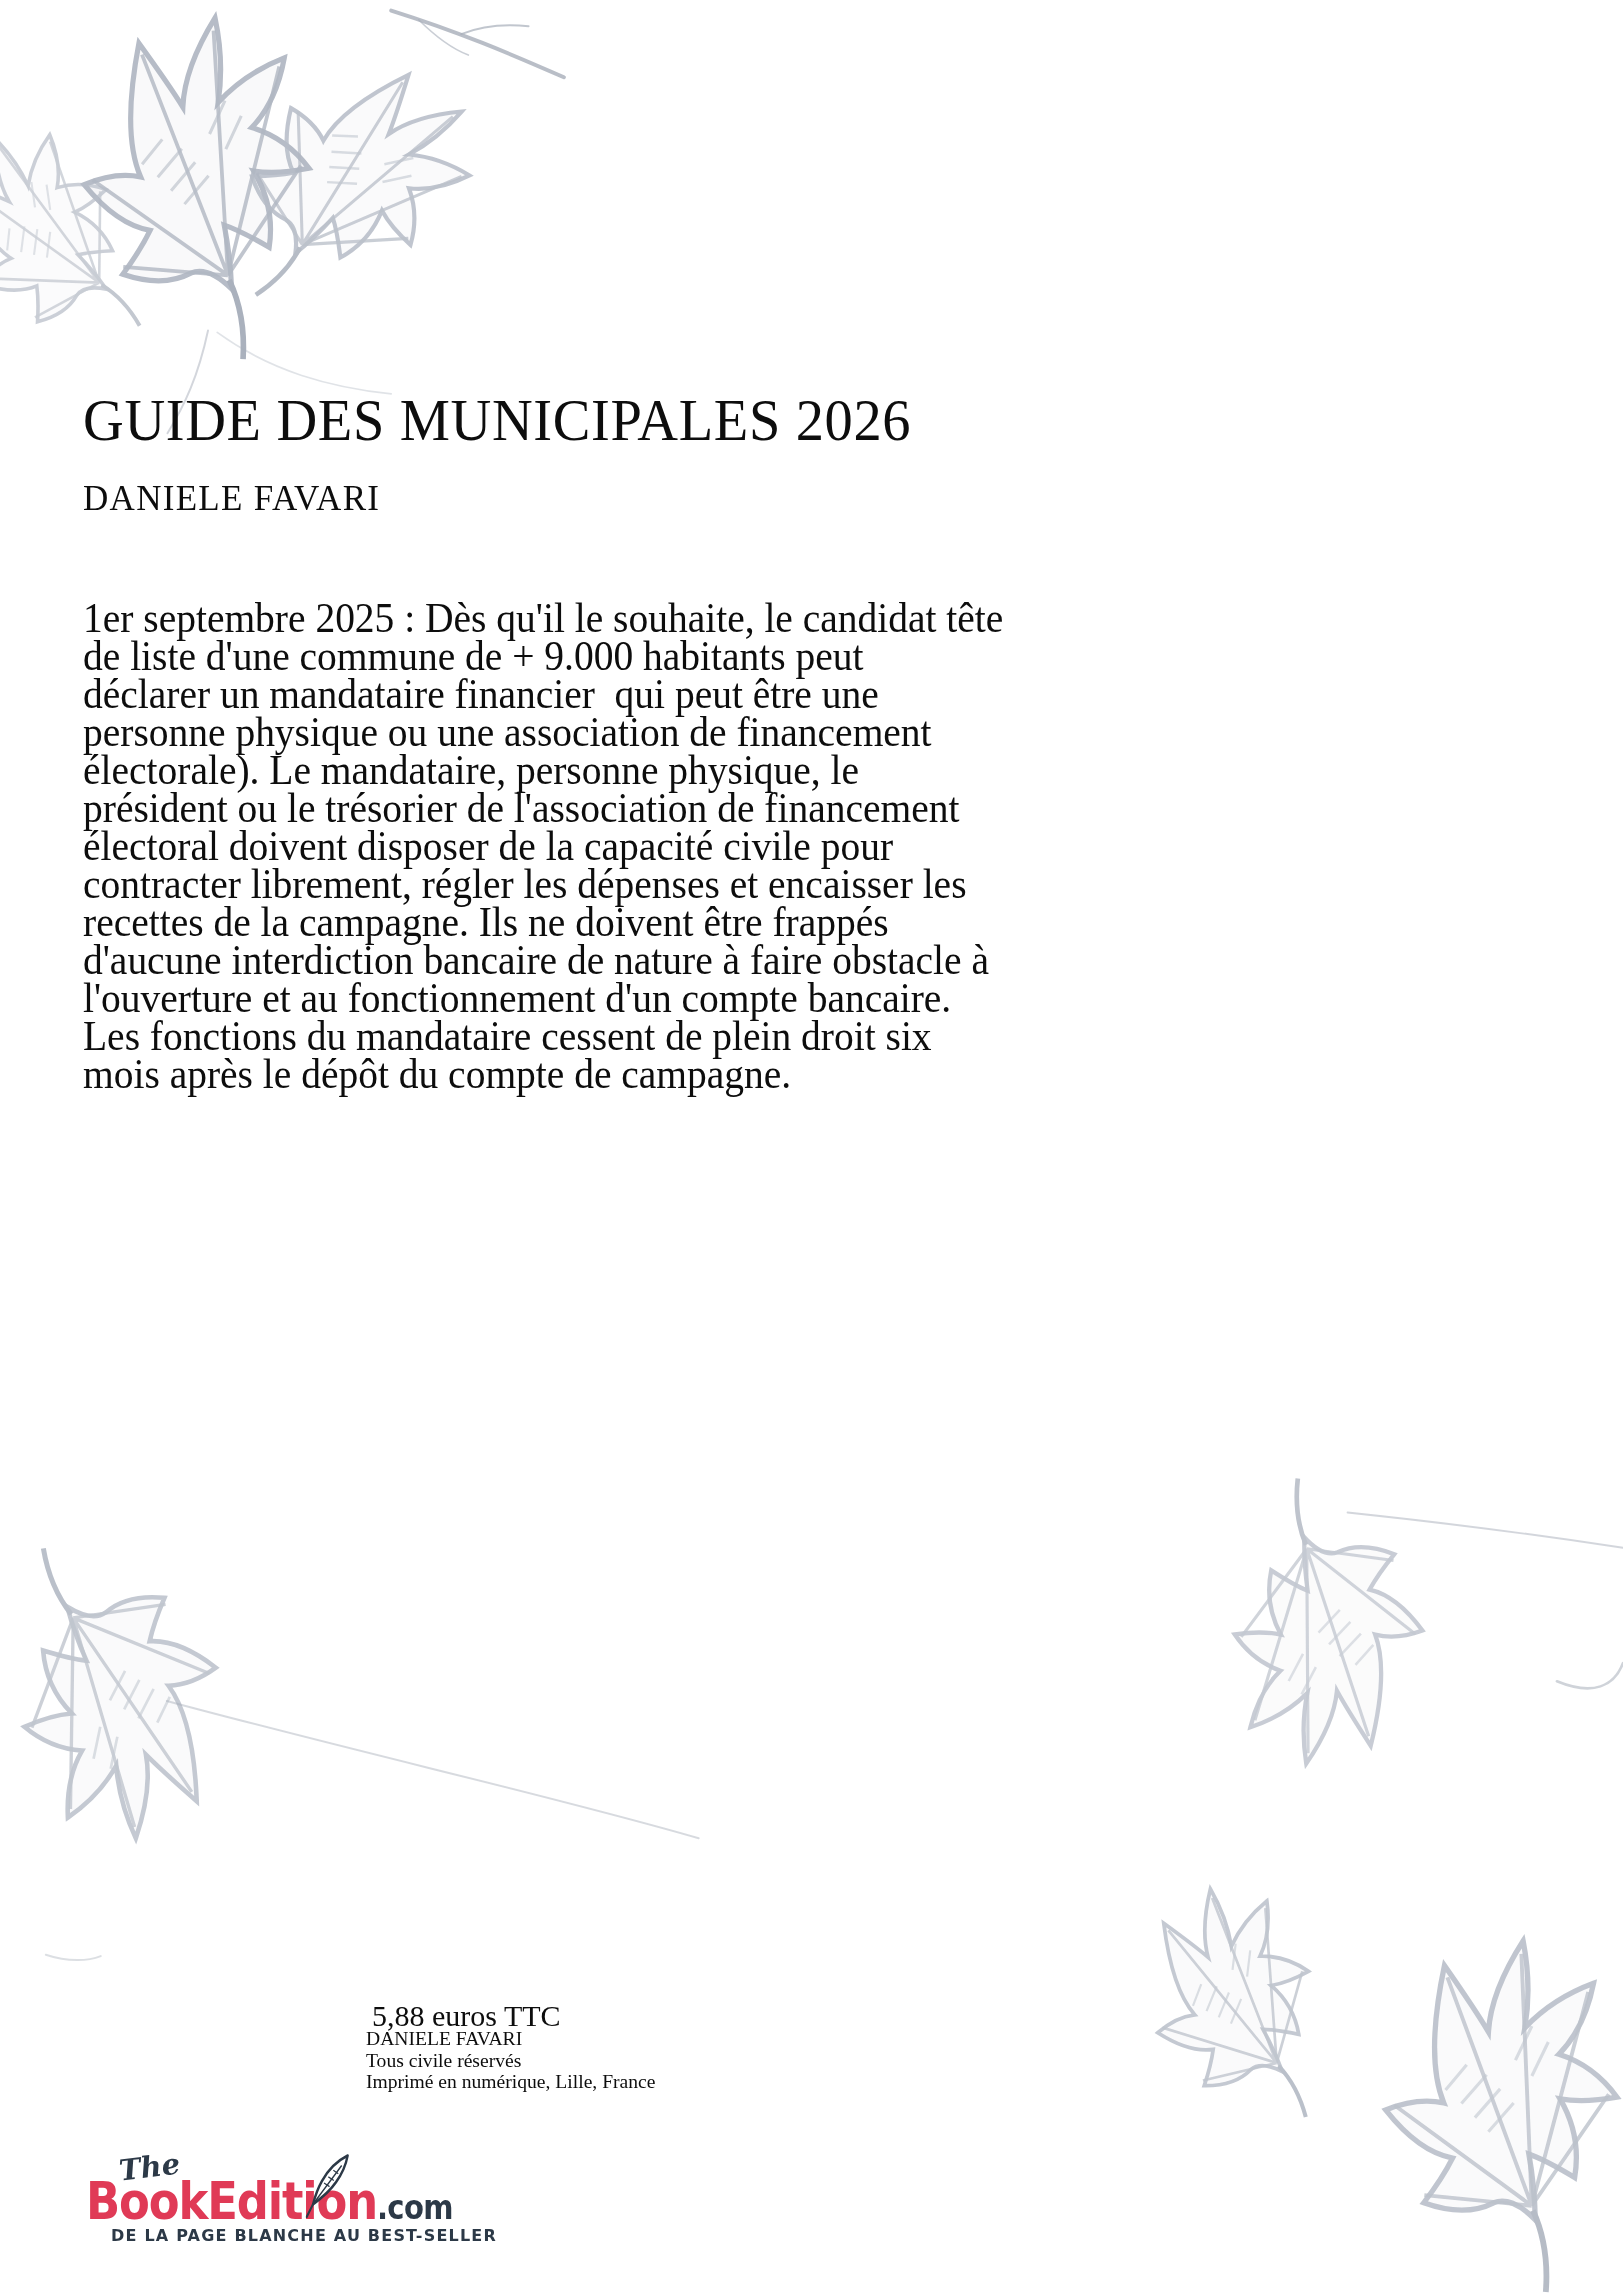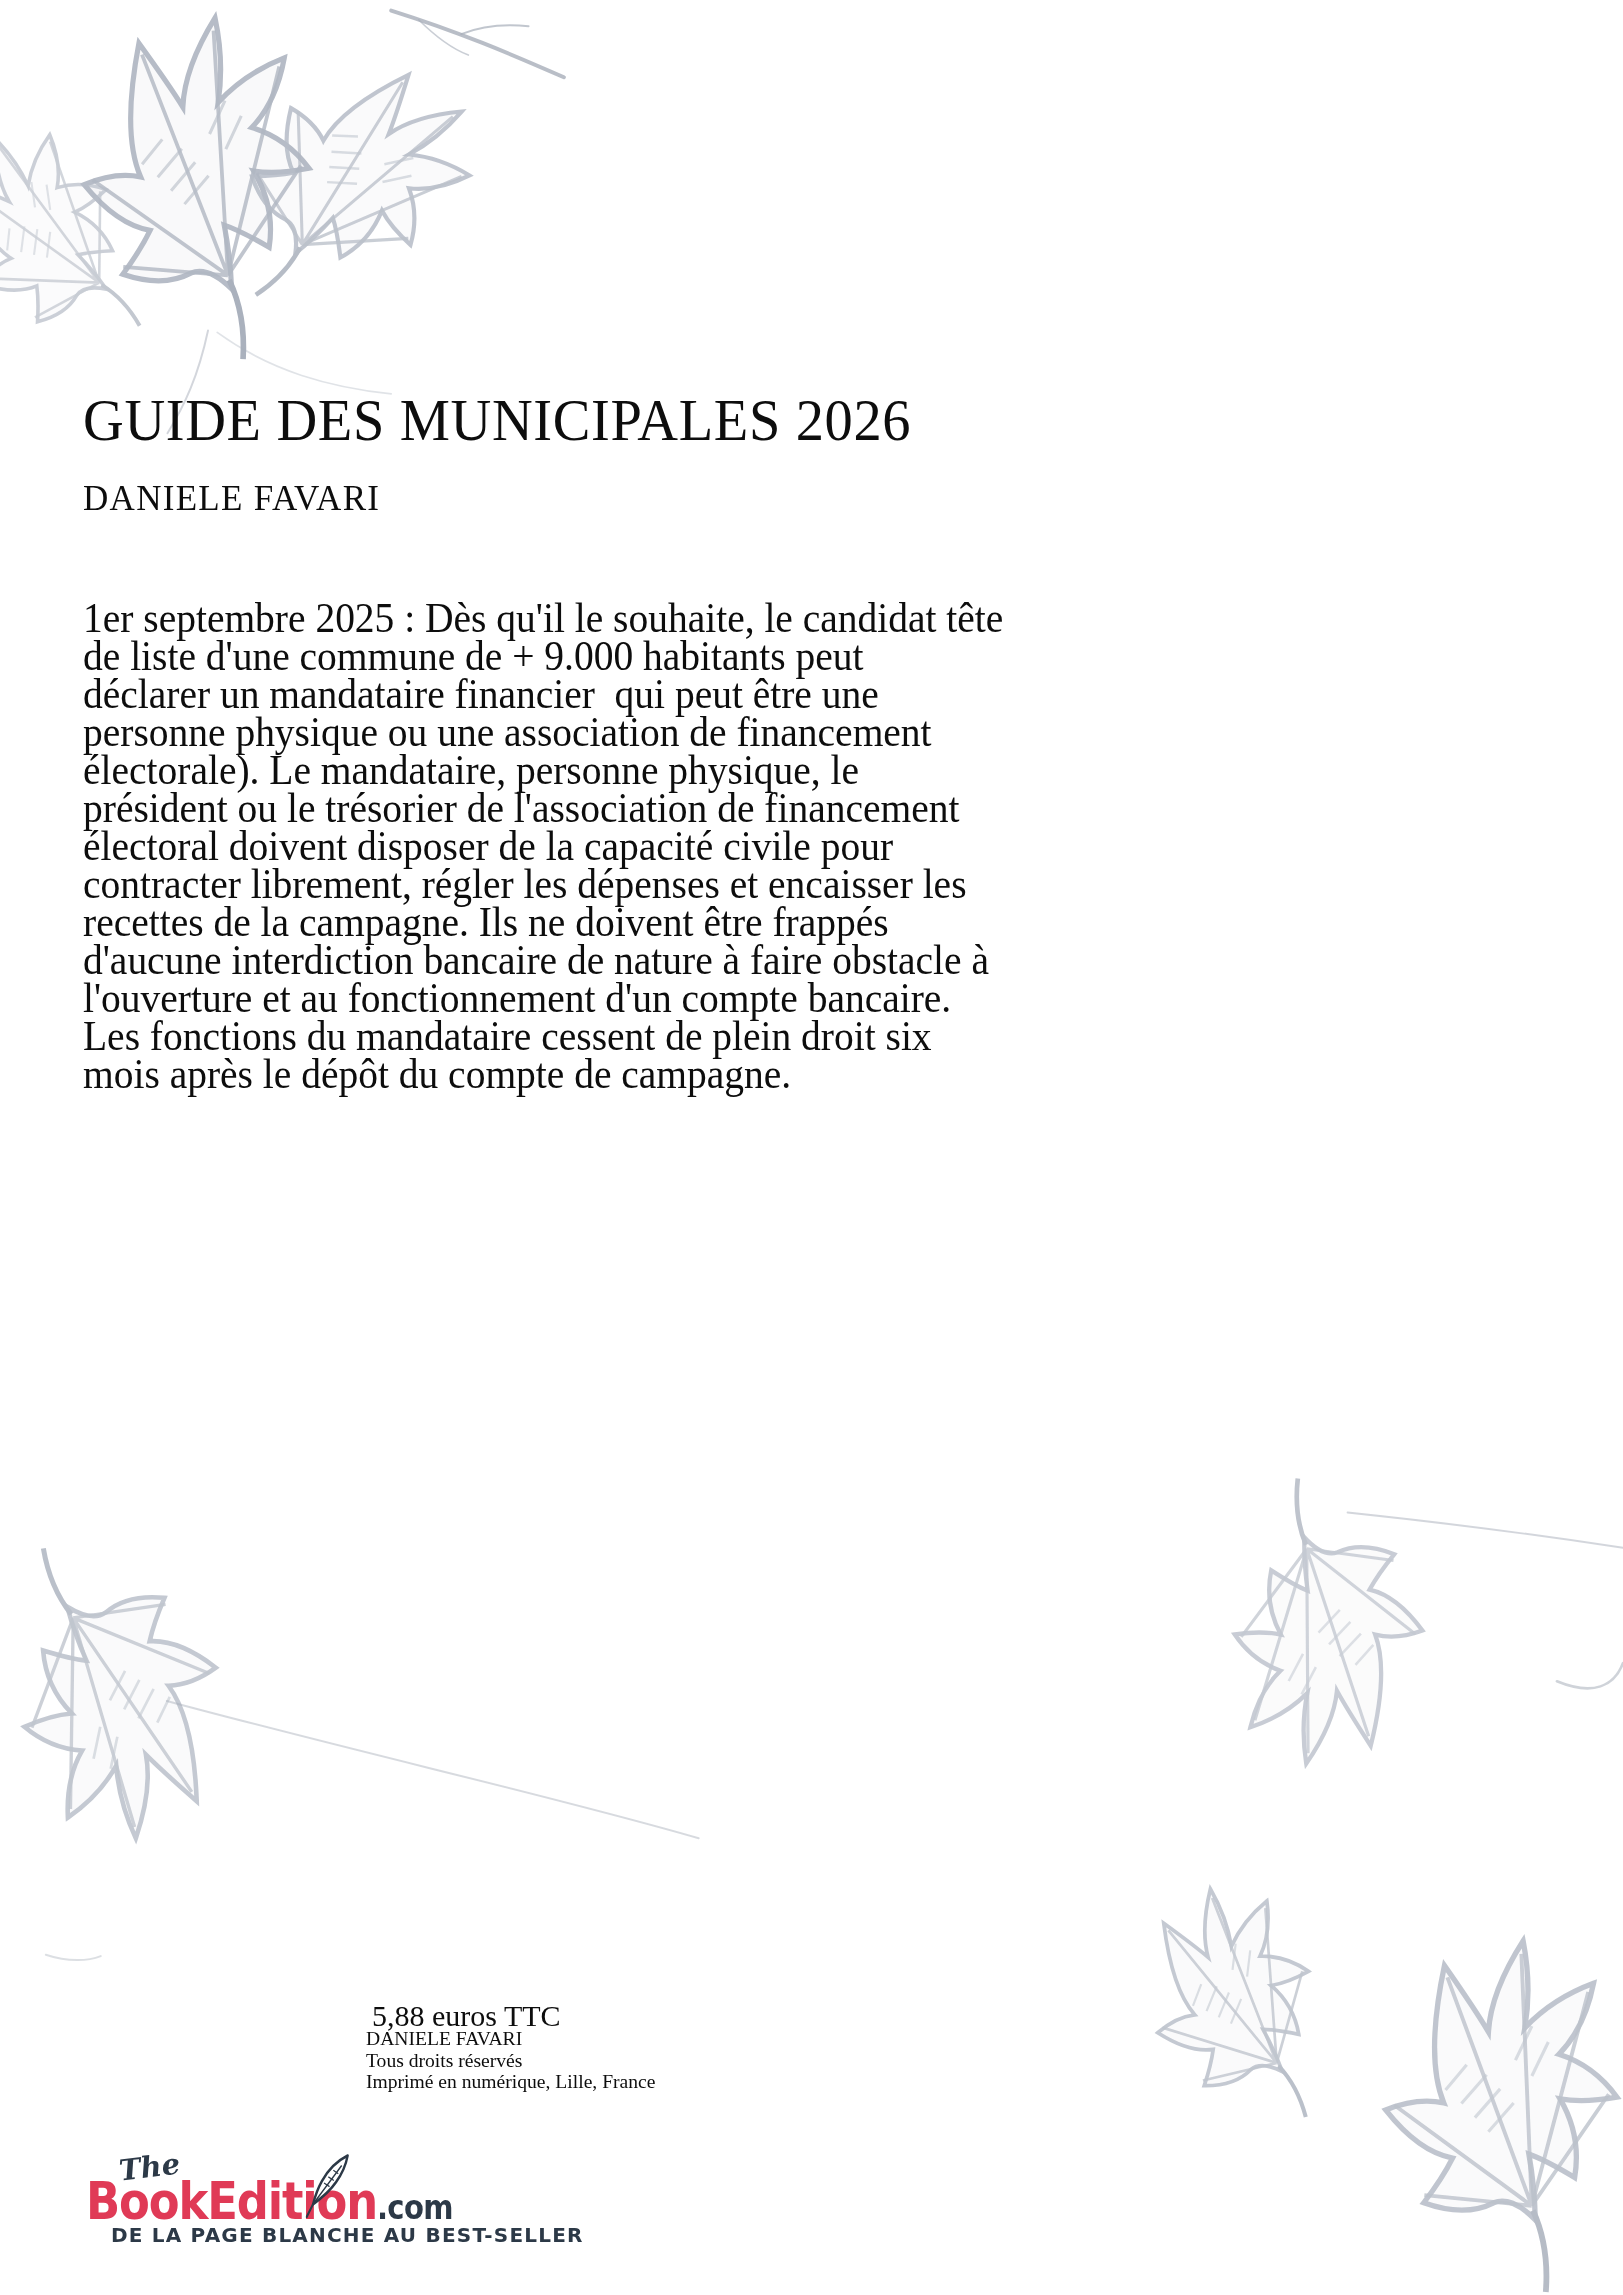--- a/index.html
+++ b/index.html
@@ -29,21 +29,21 @@
             font-style:italic;font-weight:bold;color:#2c3947;transform:rotate(-7deg);
             font-family:"DejaVu Serif","Liberation Serif",serif;}
   .logo-main{position:absolute;left:86px;top:2174px;font-size:51px;line-height:56px;
              font-weight:bold;white-space:nowrap;letter-spacing:-1.3px;
              font-family:"DejaVu Sans","Liberation Sans",sans-serif;
              transform:scaleX(0.88);transform-origin:0 0;}
   .lm-pink{color:#e03a56;}
   .lm-com{color:#2c3947;font-size:33px;letter-spacing:-0.7px;}
   .o-wrap{position:relative;display:inline-block;}
   .feather{position:absolute;left:-7.9px;top:-25px;width:47px;height:74px;transform:rotate(8deg);}
-  .logo-tagline{position:absolute;left:111px;top:2226px;font-size:20px;line-height:19.6px;
+  .logo-tagline{position:absolute;left:111px;top:2226px;font-size:16px;line-height:19.6px;
                 color:#2c3947;font-weight:600;letter-spacing:1.2px;white-space:nowrap;
                 font-family:"DejaVu Sans","Liberation Sans",sans-serif;}
 </style>
 </head>
 <body>
 
 <div class="page">
 
   <svg class="decor" viewBox="0 0 2481 3508" xmlns="http://www.w3.org/2000/svg">
     <defs>
@@ -91,21 +91,21 @@
     <div class="body-line">recettes de la campagne. Ils ne doivent être frappés</div>
     <div class="body-line">d'aucune interdiction bancaire de nature à faire obstacle à</div>
     <div class="body-line">l'ouverture et au fonctionnement d'un compte bancaire.</div>
     <div class="body-line">Les fonctions du mandataire cessent de plein droit six</div>
     <div class="body-line">mois après le dépôt du compte de campagne.</div>
   </div>
 
   <div class="price">5,88 euros TTC</div>
   <div class="credits">
     <div>DANIELE FAVARI</div>
-    <div>Tous droits réservés</div>
+    <div>Tous civile réservés</div>
     <div>Imprimé en numérique, Lille, France</div>
   </div>
 
   <div class="logo">
     <div class="logo-the">The</div>
     <div class="logo-main"><span class="lm-pink">BookEditi</span><span class="o-wrap"><span class="lm-pink">o</span><svg class="feather" viewBox="0 0 70 110" xmlns="http://www.w3.org/2000/svg">
             <path d="M10 86 L2 106" stroke="#2c3947" stroke-width="3.5" stroke-linecap="round" fill="none"></path>
             <path d="M58 6 C42 16 28 32 20 50 C15 61 12 72 10 86 C24 74 36 62 44 48 C52 35 57 20 58 6 Z" fill="#ffffff" stroke="#2c3947" stroke-width="4" stroke-linejoin="round"></path>
             <path d="M10 86 C22 66 34 48 50 22" stroke="#2c3947" stroke-width="2.4" fill="none"></path>
             <path d="M24 52 L34 56 M30 42 L40 46 M37 31 L46 35" stroke="#2c3947" stroke-width="2" fill="none"></path>

